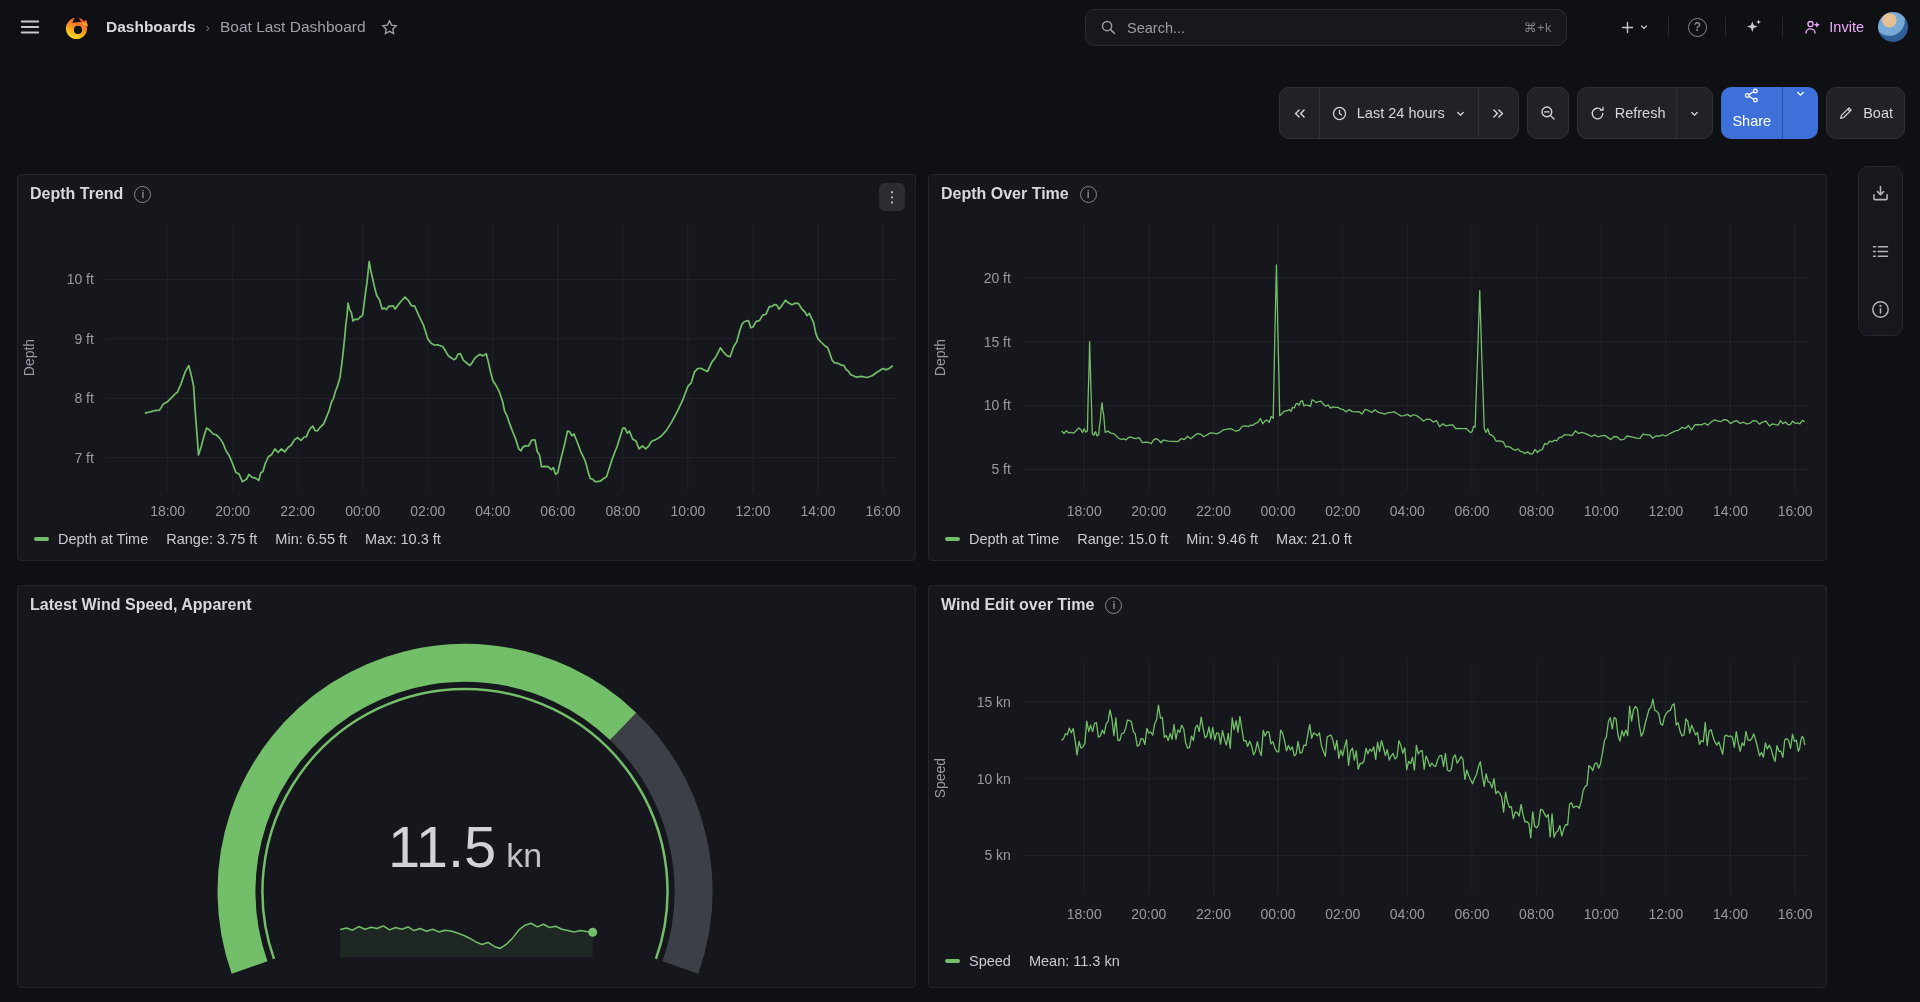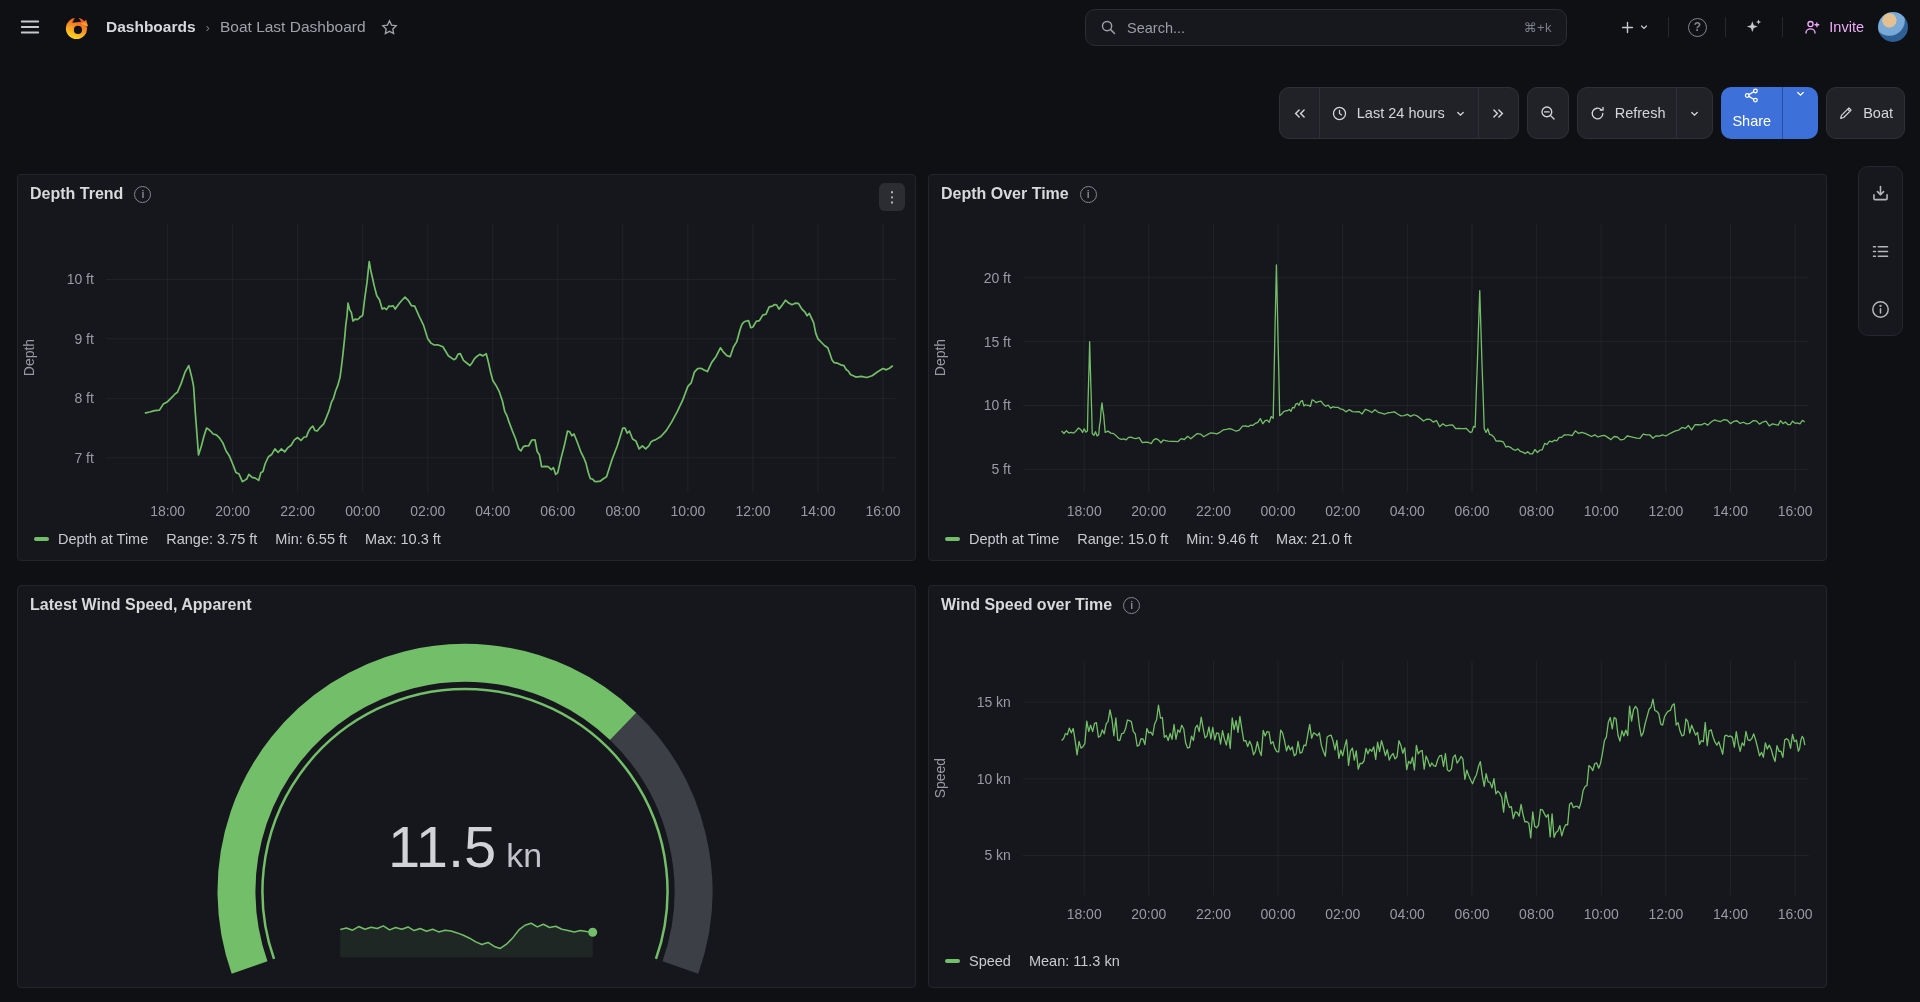--- a/index.html
+++ b/index.html
@@ -381,21 +381,21 @@
       <line x1="738.5211672831895" x2="738.5211672831895" y1="75" y2="310" stroke="rgba(204,204,220,0.07)" stroke-width="1"></line>
       <text x="738.5211672831895" y="334" text-anchor="middle" fill="#9a9ba2" font-size="14">12:00</text>
       <line x1="803.2971639950679" x2="803.2971639950679" y1="75" y2="310" stroke="rgba(204,204,220,0.07)" stroke-width="1"></line>
       <text x="803.2971639950679" y="334" text-anchor="middle" fill="#9a9ba2" font-size="14">14:00</text>
       <line x1="868.0731607069462" x2="868.0731607069462" y1="75" y2="310" stroke="rgba(204,204,220,0.07)" stroke-width="1"></line>
       <text x="868.0731607069462" y="334" text-anchor="middle" fill="#9a9ba2" font-size="14">16:00</text>
       <text x="16" y="192.5" fill="#9a9ba2" font-size="14" transform="rotate(-90 16 192.5)" text-anchor="middle">Speed</text>
       <path d="M132.9 154.9L134.8 153.2L136.8 147.9L138.7 149.1L140.6 142.4L142.6 147.2L144.5 142.8L146.5 155.0L148.4 169.3L150.4 155.7L152.3 162.5L154.2 161.0L156.2 158.0L158.1 135.4L160.1 145.8L162.0 139.5L164.0 145.9L165.9 137.6L167.8 136.9L169.8 151.5L171.7 150.3L173.7 144.3L175.6 148.1L177.6 138.1L179.5 135.7L181.4 124.2L183.4 133.8L185.3 149.9L187.3 132.3L189.2 154.5L191.2 154.9L193.1 147.9L195.1 147.5L197.0 142.9L198.9 134.3L200.9 134.9L202.8 135.9L204.8 146.0L206.7 148.1L208.7 160.4L210.6 159.5L212.5 153.1L214.5 153.3L216.4 159.0L218.4 142.8L220.3 147.2L222.3 146.5L224.2 149.6L226.1 138.4L228.1 134.1L230.0 119.5L232.0 132.3L233.9 131.8L235.9 151.7L237.8 149.7L239.7 154.9L241.7 147.8L243.6 153.7L245.6 138.8L247.5 153.6L249.5 144.1L251.4 146.6L253.3 139.6L255.3 143.1L257.2 157.1L259.2 162.5L261.1 161.8L263.1 150.4L265.0 154.8L267.0 142.2L268.9 139.5L270.8 146.0L272.8 131.5L274.7 142.2L276.7 152.2L278.6 150.3L280.6 141.3L282.5 153.3L284.4 141.8L286.4 154.2L288.3 147.2L290.3 147.6L292.2 158.4L294.2 145.0L296.1 153.5L298.0 159.5L300.0 147.7L301.9 162.9L303.9 132.1L305.8 143.9L307.8 134.9L309.7 146.8L311.6 130.6L313.6 143.7L315.5 155.3L317.5 154.9L319.4 160.9L321.4 155.5L323.3 159.9L325.3 169.2L327.2 165.6L329.1 156.1L331.1 164.8L333.0 170.0L335.0 144.7L336.9 150.3L338.9 145.9L340.8 146.5L342.7 158.2L344.7 156.0L346.6 162.5L348.6 166.0L350.5 166.2L352.5 144.5L354.4 147.5L356.3 154.9L358.3 165.3L360.2 159.9L362.2 164.4L364.1 161.2L366.1 170.2L368.0 168.4L369.9 155.7L371.9 167.5L373.8 166.8L375.8 159.5L377.7 160.1L379.7 148.7L381.6 138.7L383.5 152.6L385.5 147.2L387.4 148.4L389.4 150.1L391.3 147.2L393.3 160.0L395.2 165.6L397.2 170.6L399.1 151.3L401.0 150.0L403.0 149.5L404.9 154.9L406.9 164.3L408.8 154.8L410.8 172.7L412.7 164.5L414.6 170.2L416.6 161.0L418.5 154.1L420.5 179.7L422.4 165.4L424.4 162.5L426.3 174.5L428.2 165.2L430.2 183.6L432.1 177.7L434.1 177.9L436.0 175.4L438.0 162.7L439.9 168.2L441.8 163.5L443.8 165.6L445.7 161.2L447.7 173.7L449.6 156.6L451.6 165.9L453.5 154.9L455.5 162.1L457.4 170.1L459.3 164.1L461.3 174.5L463.2 170.2L465.2 167.9L467.1 173.3L469.1 171.1L471.0 155.1L472.9 159.5L474.9 167.6L476.8 162.2L478.8 184.0L480.7 175.8L482.7 177.9L484.6 171.6L486.5 184.4L488.5 159.7L490.4 168.2L492.4 165.6L494.3 164.9L496.3 183.6L498.2 170.4L500.1 174.9L502.1 181.0L504.0 177.4L506.0 180.3L507.9 180.7L509.9 173.9L511.8 170.2L513.7 169.7L515.7 180.9L517.6 167.9L519.6 184.4L521.5 185.6L523.5 183.8L525.4 171.7L527.4 169.3L529.3 177.6L531.2 174.8L533.2 170.8L535.1 173.4L537.1 193.9L539.0 184.5L541.0 190.2L542.9 194.4L544.8 198.2L546.8 192.8L548.7 189.1L550.7 181.0L552.6 176.0L554.6 190.6L556.5 200.9L558.4 188.0L560.4 196.3L562.3 196.8L564.3 202.4L566.2 193.0L568.2 208.3L570.1 205.6L572.0 207.6L574.0 211.7L575.9 226.6L577.9 206.6L579.8 216.3L581.8 222.0L583.7 221.1L585.6 233.2L587.6 226.4L589.5 227.1L591.5 230.6L593.4 218.8L595.4 229.1L597.3 236.5L599.3 236.3L601.2 237.7L603.1 252.4L605.1 226.3L607.0 240.7L609.0 242.4L610.9 239.7L612.9 223.8L614.8 224.3L616.7 228.1L618.7 231.7L620.6 229.0L622.6 251.5L624.5 228.4L626.5 251.9L628.4 247.0L630.3 245.6L632.3 240.1L634.2 250.4L636.2 243.4L638.1 239.3L640.1 239.3L642.0 218.7L643.9 217.2L645.9 222.2L647.8 220.9L649.8 220.8L651.7 222.9L653.7 216.1L655.6 204.9L657.6 200.9L659.5 199.8L661.4 180.0L663.4 181.8L665.3 185.0L667.3 177.9L669.2 177.3L671.2 182.6L673.1 177.6L675.0 167.4L677.0 154.9L678.9 151.5L680.9 136.3L682.8 131.8L684.8 143.1L686.7 131.8L688.6 133.1L690.6 149.6L692.5 155.5L694.5 145.1L696.4 150.3L698.4 144.4L700.3 149.9L702.2 120.4L704.2 135.5L706.1 124.2L708.1 120.7L710.0 123.2L712.0 140.4L713.9 150.4L715.8 147.2L717.8 137.8L719.7 130.9L721.7 123.5L723.6 121.6L725.6 113.4L727.5 124.8L729.5 125.7L731.4 128.0L733.3 138.2L735.3 139.5L737.2 131.0L739.2 127.4L741.1 125.3L743.1 124.6L745.0 119.5L746.9 118.1L748.9 139.4L750.8 137.0L752.8 145.6L754.7 150.3L756.7 149.2L758.6 133.3L760.5 135.6L762.5 147.5L764.4 139.5L766.4 144.5L768.3 149.4L770.3 146.7L772.2 158.8L774.1 154.9L776.1 156.1L778.0 136.8L780.0 160.0L781.9 145.2L783.9 144.1L785.8 151.2L787.8 156.5L789.7 159.5L791.6 156.1L793.6 162.5L795.5 168.6L797.5 150.4L799.4 149.5L801.4 151.0L803.3 150.3L805.2 151.7L807.2 161.6L809.1 145.9L811.1 157.7L813.0 165.6L815.0 157.3L816.9 160.1L818.8 145.8L820.8 154.2L822.7 154.9L824.7 152.9L826.6 148.2L828.6 154.6L830.5 162.1L832.4 170.2L834.4 166.7L836.3 171.6L838.3 157.2L840.2 163.4L842.2 159.5L844.1 163.7L846.0 170.6L848.0 175.9L849.9 160.0L851.9 165.6L853.8 165.5L855.8 171.7L857.7 154.1L859.7 153.0L861.6 154.9L863.5 162.8L865.5 148.7L867.4 155.9L869.4 154.5L871.3 165.6L872.6 162.8L873.9 154.3L875.2 150.7L876.5 152.6L877.8 159.5" fill="none" stroke="#73bf69" stroke-width="1.3" stroke-linejoin="round"></path>
     </svg>
   <div class="panel-header">
-    <h2 class="panel-title">Wind Speed over Time</h2>
+    <h2 class="panel-title">Wind Edit over Time</h2>
     <i class="info-ic">i</i>
   </div>
   <div class="legend">
     <span class="series">
       <span class="swatch"></span>
       <span>Speed</span>
     </span>
     <span class="lstat">Mean: 11.3 kn</span>
   </div>
 </section>

